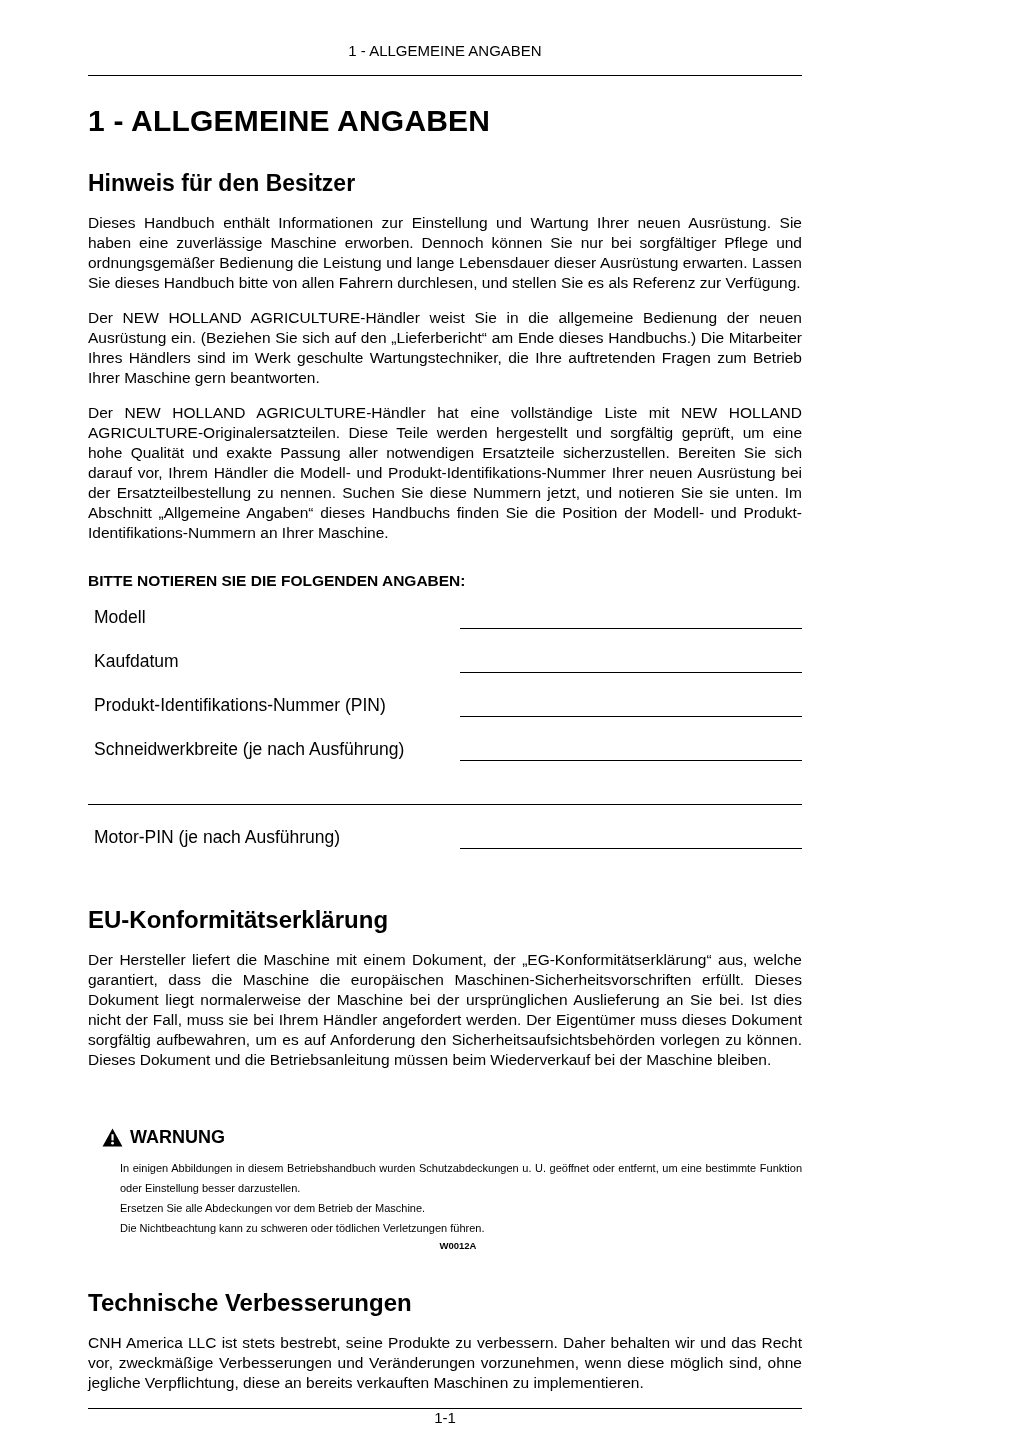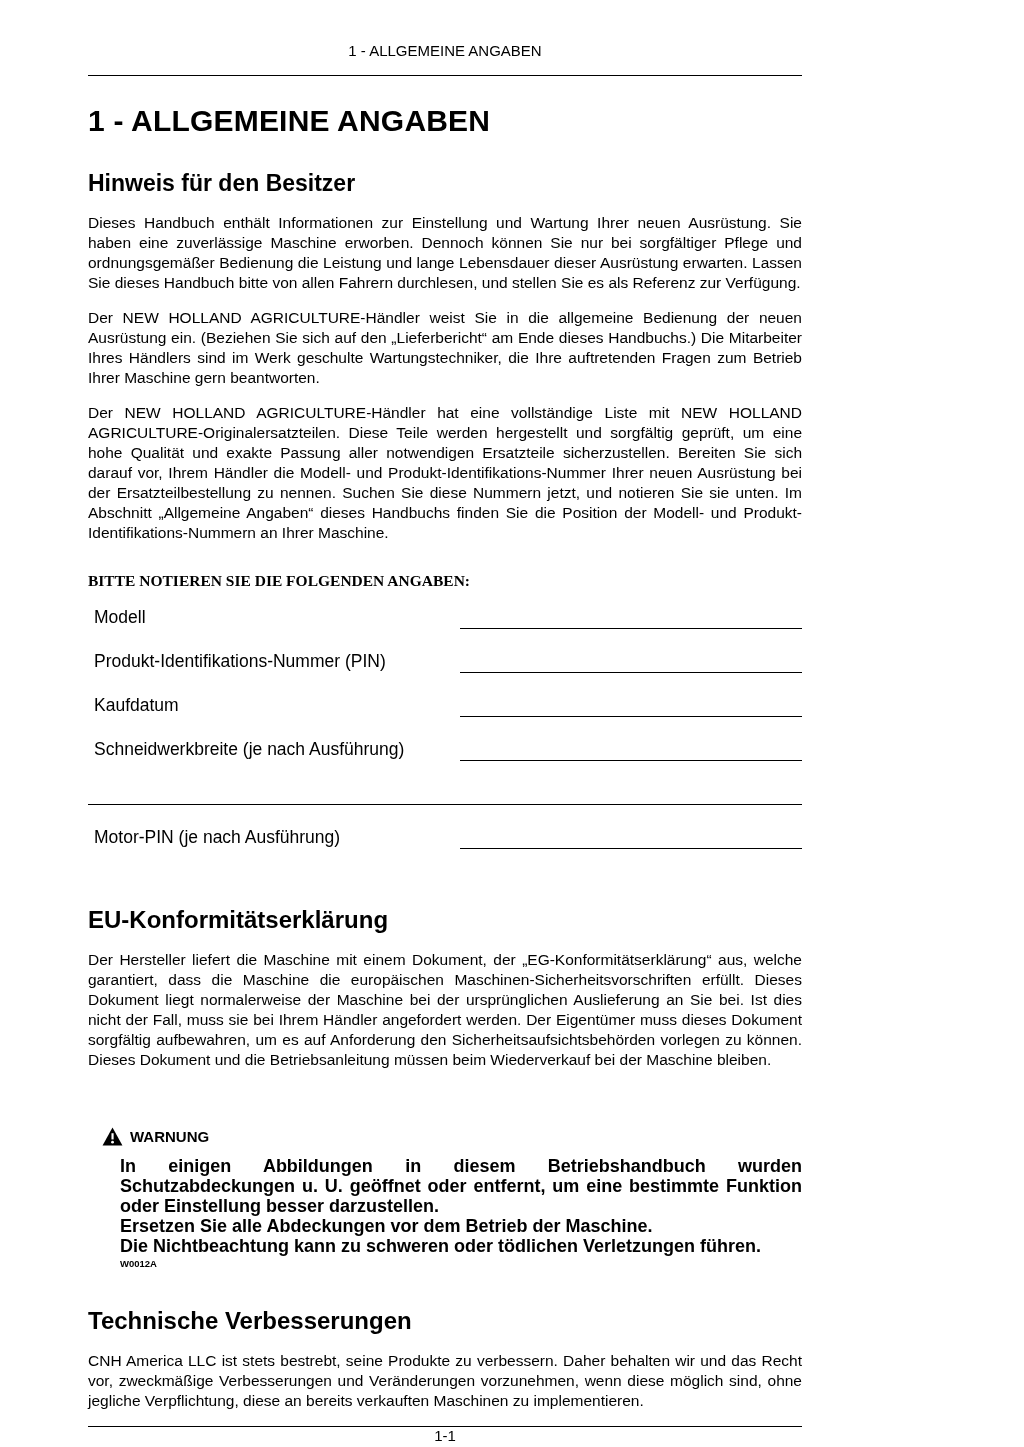--- a/index.html
+++ b/index.html
@@ -47,21 +47,20 @@
     font-size: 15.5px;
     line-height: 20px;
     text-align: justify;
     margin: 0 0 15px 0;
     hyphens: auto;
   }
   .record-instruction {
     font-size: 15.5px;
     font-weight: bold;
     margin: 14px 0 14px 0;
-    font-family: Liberation Serif, serif;
   }
   .field-row {
     display: flex;
     align-items: flex-end;
     margin: 0 0 19px 0;
   }
   .field-label {
     flex: 0 0 372px;
     font-size: 17.5px;
     font-weight: normal;
@@ -76,36 +75,36 @@
     font-size: 15.5px;
   }
   
   .warning-block {
     margin: 42px 0 0 14px;
   }
   .warning-title-row {
     display: flex;
     align-items: center;
     gap: 7px;
-    font-size: 15px;
+    font-size: 18px;
     font-weight: bold;
   }
   .warning-title-row svg { display: block; }
   .warning-body {
     margin: 10px 0 0 18px;
   }
   .warning-body p {
-    font-size: 18px;
-    font-weight: bold;
+    font-size: 11px;
+    font-weight: normal;
     line-height: 20px;
     text-align: justify;
     margin: 0;
   }
   .warning-code {
-    text-align: left;
+    text-align: center;
     font-size: 9.5px;
     font-weight: bold;
     margin-top: 2px;
     padding-right: 6px;
   }
   
   .page-footer {
     margin-top: auto;
     border-top: 1.5px solid #000;
     text-align: center;
@@ -130,26 +129,26 @@
   <p class="body-text">Der NEW HOLLAND AGRICULTURE-Händler hat eine vollständige Liste mit NEW HOLLAND AGRICULTURE-Originalersatzteilen. Diese Teile werden hergestellt und sorgfältig geprüft, um eine hohe Qualität und exakte Passung aller notwendigen Ersatzteile sicherzustellen. Bereiten Sie sich darauf vor, Ihrem Händler die Modell- und Produkt-Identifikations-Nummer Ihrer neuen Ausrüstung bei der Ersatzteilbestellung zu nennen. Suchen Sie diese Nummern jetzt, und notieren Sie sie unten. Im Abschnitt „Allgemeine Angaben“ dieses Handbuchs finden Sie die Position der Modell- und Produkt-Identifikations-Nummern an Ihrer Maschine.</p>
 
   <div class="record-instruction">BITTE NOTIEREN SIE DIE FOLGENDEN ANGABEN:</div>
 
   <div class="field-row">
     <div class="field-label">Modell</div>
     <div class="field-line"></div>
   </div>
 
   <div class="field-row">
-    <div class="field-label">Produkt-Identifikations-Nummer (PIN)</div>
+    <div class="field-label">Kaufdatum</div>
     <div class="field-line"></div>
   </div>
 
   <div class="field-row">
-    <div class="field-label">Kaufdatum</div>
+    <div class="field-label">Produkt-Identifikations-Nummer (PIN)</div>
     <div class="field-line"></div>
   </div>
 
   <div class="field-row">
     <div class="field-label">Schneidwerkbreite (je nach Ausführung)</div>
     <div class="field-line"></div>
   </div>
 
   <div class="field-row">
     <div class="field-line"></div>

